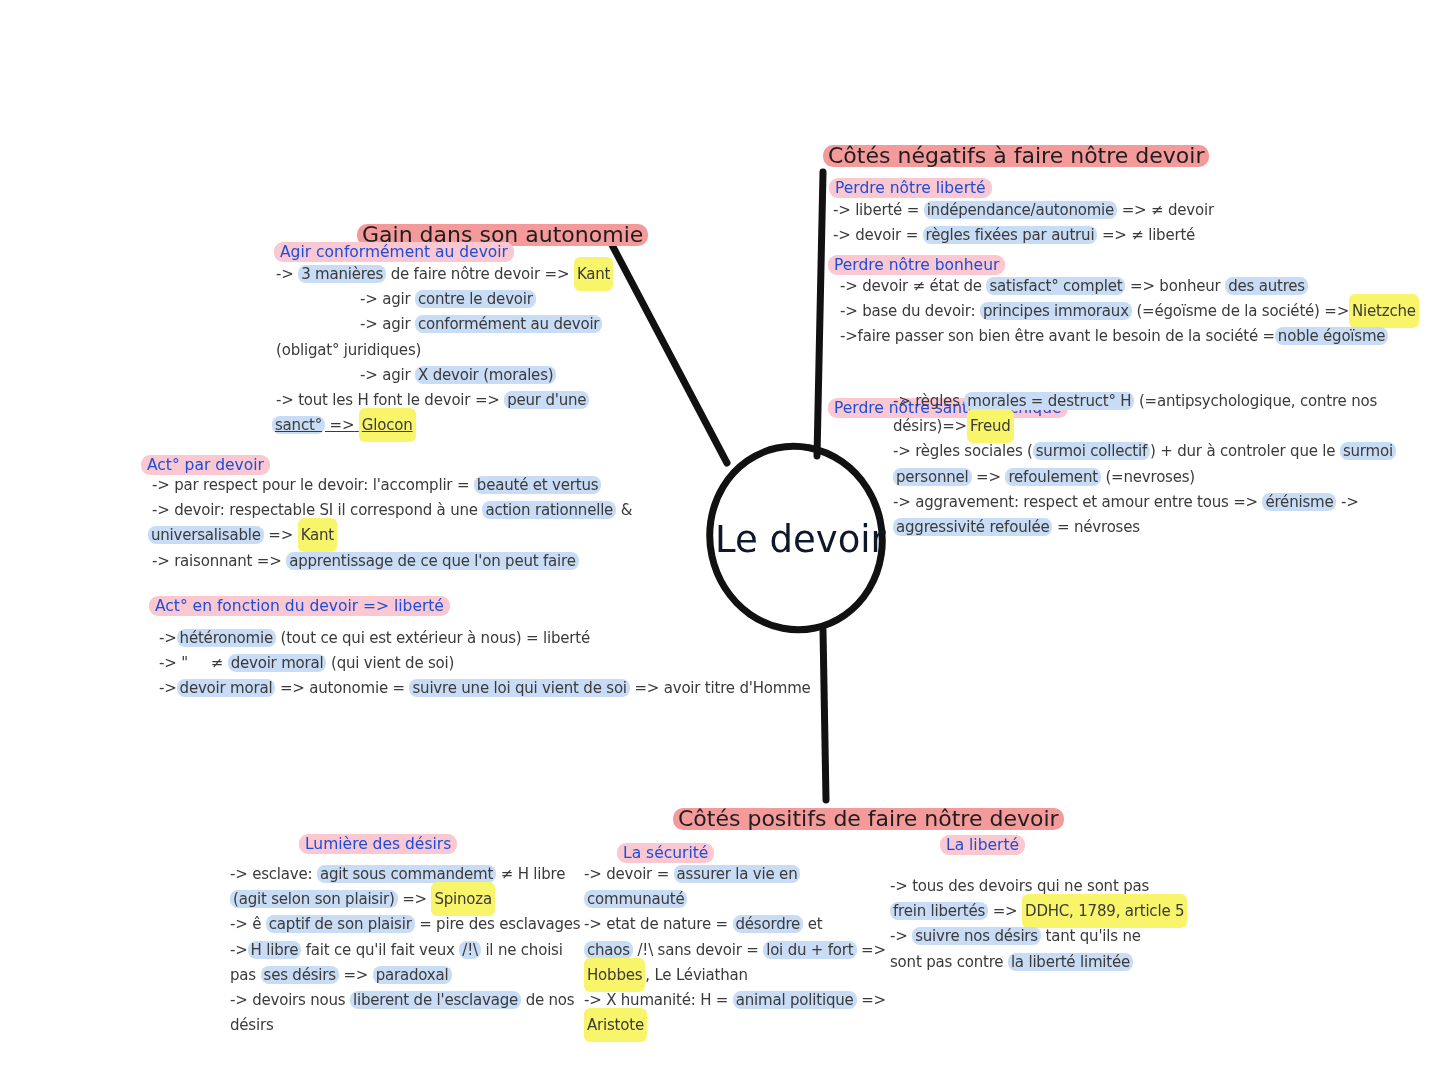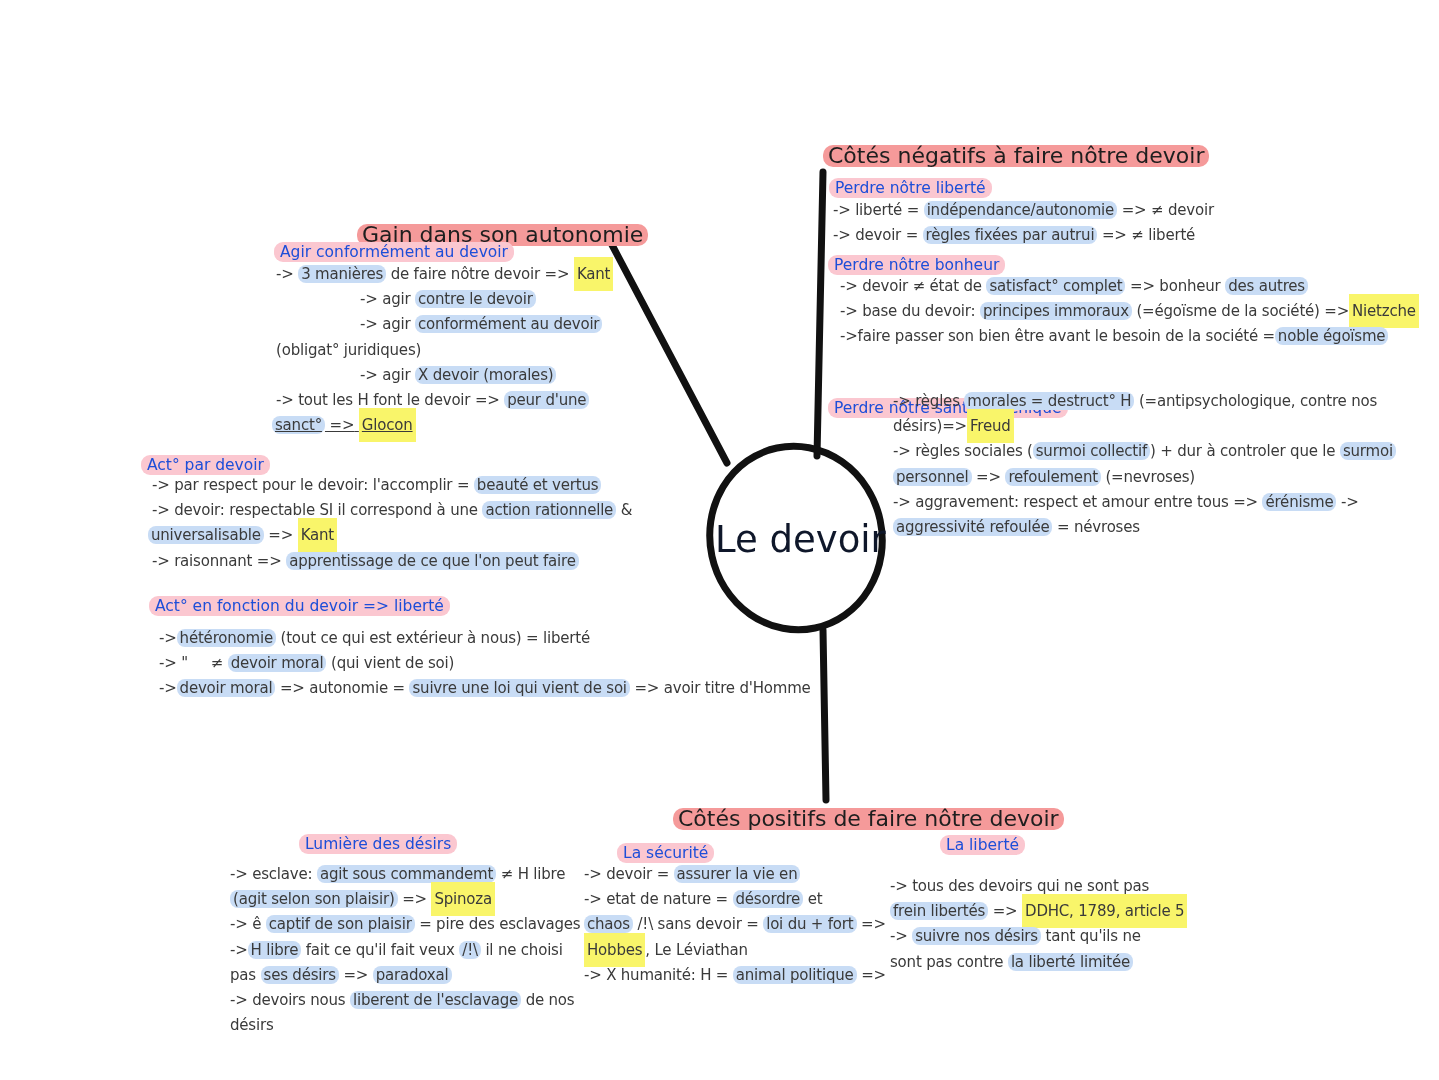--- a/index.html
+++ b/index.html
@@ -8,21 +8,21 @@
   .canvas { position:absolute; left:0; top:0; width:1439px; height:1080px; }
   svg.lines { position:absolute; left:0; top:0; width:1439px; height:1080px; pointer-events:none; }
   .block { position:absolute; font-size:15px; line-height:25.2px; letter-spacing:-0.2px; white-space:nowrap; }
   .title { position:absolute; font-size:22px; color:#1e1e1e; background:#f59a9a; border-radius:10px;
            padding:0 5px; line-height:22px; white-space:nowrap; }
   .sub { display:inline-block; background:#fbc7d0; border-radius:9px; padding:0 6px;
          color:#1d4ed8; font-size:15.5px; line-height:20px; }
   .sub-abs { position:absolute; }
   .line { display:block; }
   .hl-b { background:#c8dcf5; border-radius:8px; padding:0 3px; }
-  .hl-y { background:#f9f56a; border-radius:0; padding:8px 3px; }
+  .hl-y { background:#f9f56a; border-radius:6px; padding:8px 3px; }
   .center-label { position:absolute; left:715px; top:518px; font-size:37px; color:#0f172a;
                   font-family:"DejaVu Sans", sans-serif; letter-spacing:0px; white-space:nowrap; }
 </style>
 </head>
 <body>
 
 <div class="canvas">
 
   <svg class="lines" viewBox="0 0 1439 1080">
     <line x1="611" y1="243" x2="727" y2="463" stroke="#111" stroke-width="7" stroke-linecap="round"></line>
@@ -94,24 +94,26 @@
     <span class="line"><span>-&gt; ê</span> <span class="hl-b">captif de son plaisir</span><span> = pire des esclavages</span></span>
     <span class="line"><span>-&gt;</span><span class="hl-b">H libre</span><span> fait ce qu'il fait veux</span> <span class="hl-b">/!\</span><span> il ne choisi</span></span>
     <span class="line"><span>pas</span> <span class="hl-b">ses désirs</span><span> =&gt;</span> <span class="hl-b">paradoxal</span></span>
     <span class="line"><span>-&gt; devoirs nous</span> <span class="hl-b">liberent de l'esclavage</span><span> de nos</span></span>
     <span class="line">désirs</span>
   </div>
 
   <div class="sub sub-abs" style="left:617px; top:843px;">La sécurité</div>
   <div class="block" style="left:584px; top:862px;">
     <span class="line"><span>-&gt; devoir =</span> <span class="hl-b">assurer la vie en</span></span>
+    <span class="line"><span class="hl-b">communauté</span></span>
     <span class="line"><span>-&gt; etat de nature =</span> <span class="hl-b">désordre</span><span> et</span></span>
     <span class="line"><span class="hl-b">chaos</span><span> /!\ sans devoir =</span> <span class="hl-b">loi du + fort</span><span> =&gt;</span></span>
     <span class="line"><span class="hl-y">Hobbes</span><span>, Le Léviathan</span></span>
     <span class="line"><span>-&gt; X humanité: H =</span> <span class="hl-b">animal politique</span><span> =&gt;</span></span>
+    <span class="line"><span class="hl-y">Aristote</span></span>
   </div>
 
   <div class="sub sub-abs" style="left:940px; top:835px;">La liberté</div>
   <div class="block" style="left:890px; top:874px;">
     <span class="line">-&gt; tous des devoirs qui ne sont pas</span>
     <span class="line"><span class="hl-b">frein libertés</span><span> =&gt;</span> <span class="hl-y">DDHC, 1789, article 5</span></span>
     <span class="line"><span>-&gt;</span> <span class="hl-b">suivre nos désirs</span><span> tant qu'ils ne</span></span>
     <span class="line"><span>sont pas contre</span> <span class="hl-b">la liberté limitée</span></span>
   </div>
 

